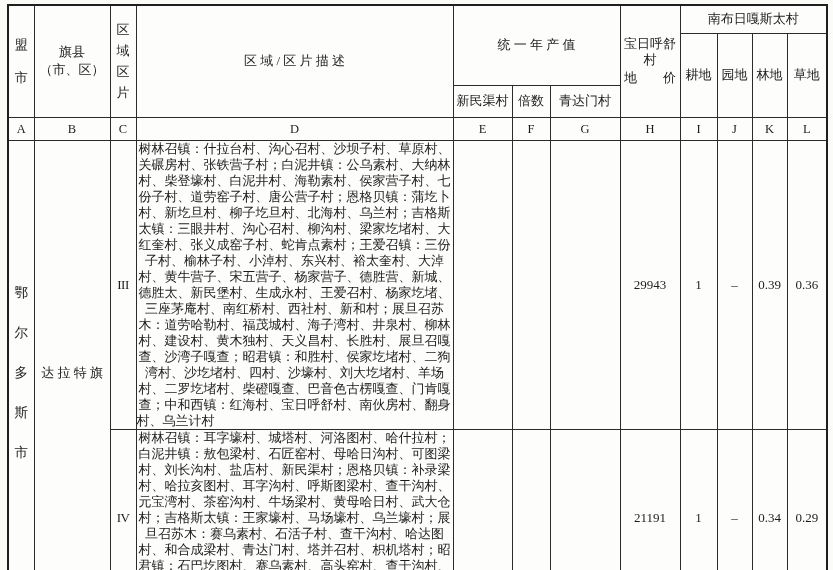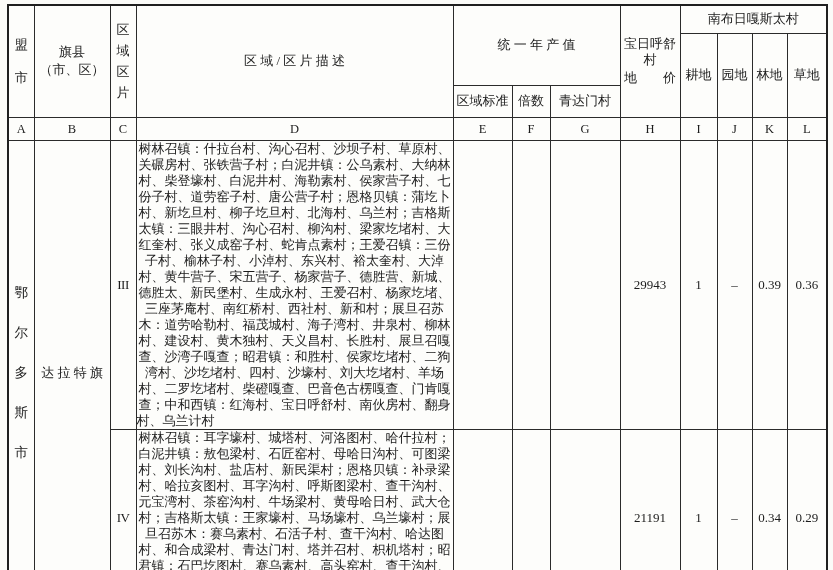--- a/index.html
+++ b/index.html
@@ -125,21 +125,21 @@
     </tr>
 
     <tr style="height:52px">
       <td class="hd-sub" rowspan="2">耕地</td>
       <td class="hd-sub" rowspan="2">园地</td>
       <td class="hd-sub" rowspan="2">林地</td>
       <td class="hd-sub" rowspan="2">草地</td>
     </tr>
 
     <tr style="height:32px">
-      <td class="hd-sub">区域标准</td>
+      <td class="hd-sub">新民渠村</td>
       <td class="hd-sub">倍数</td>
       <td class="hd-sub">青达门村</td>
     </tr>
 
     <tr class="letters" style="height:23px">
       <td>A</td>
       <td>B</td>
       <td>C</td>
       <td>D</td>
       <td>E</td>

